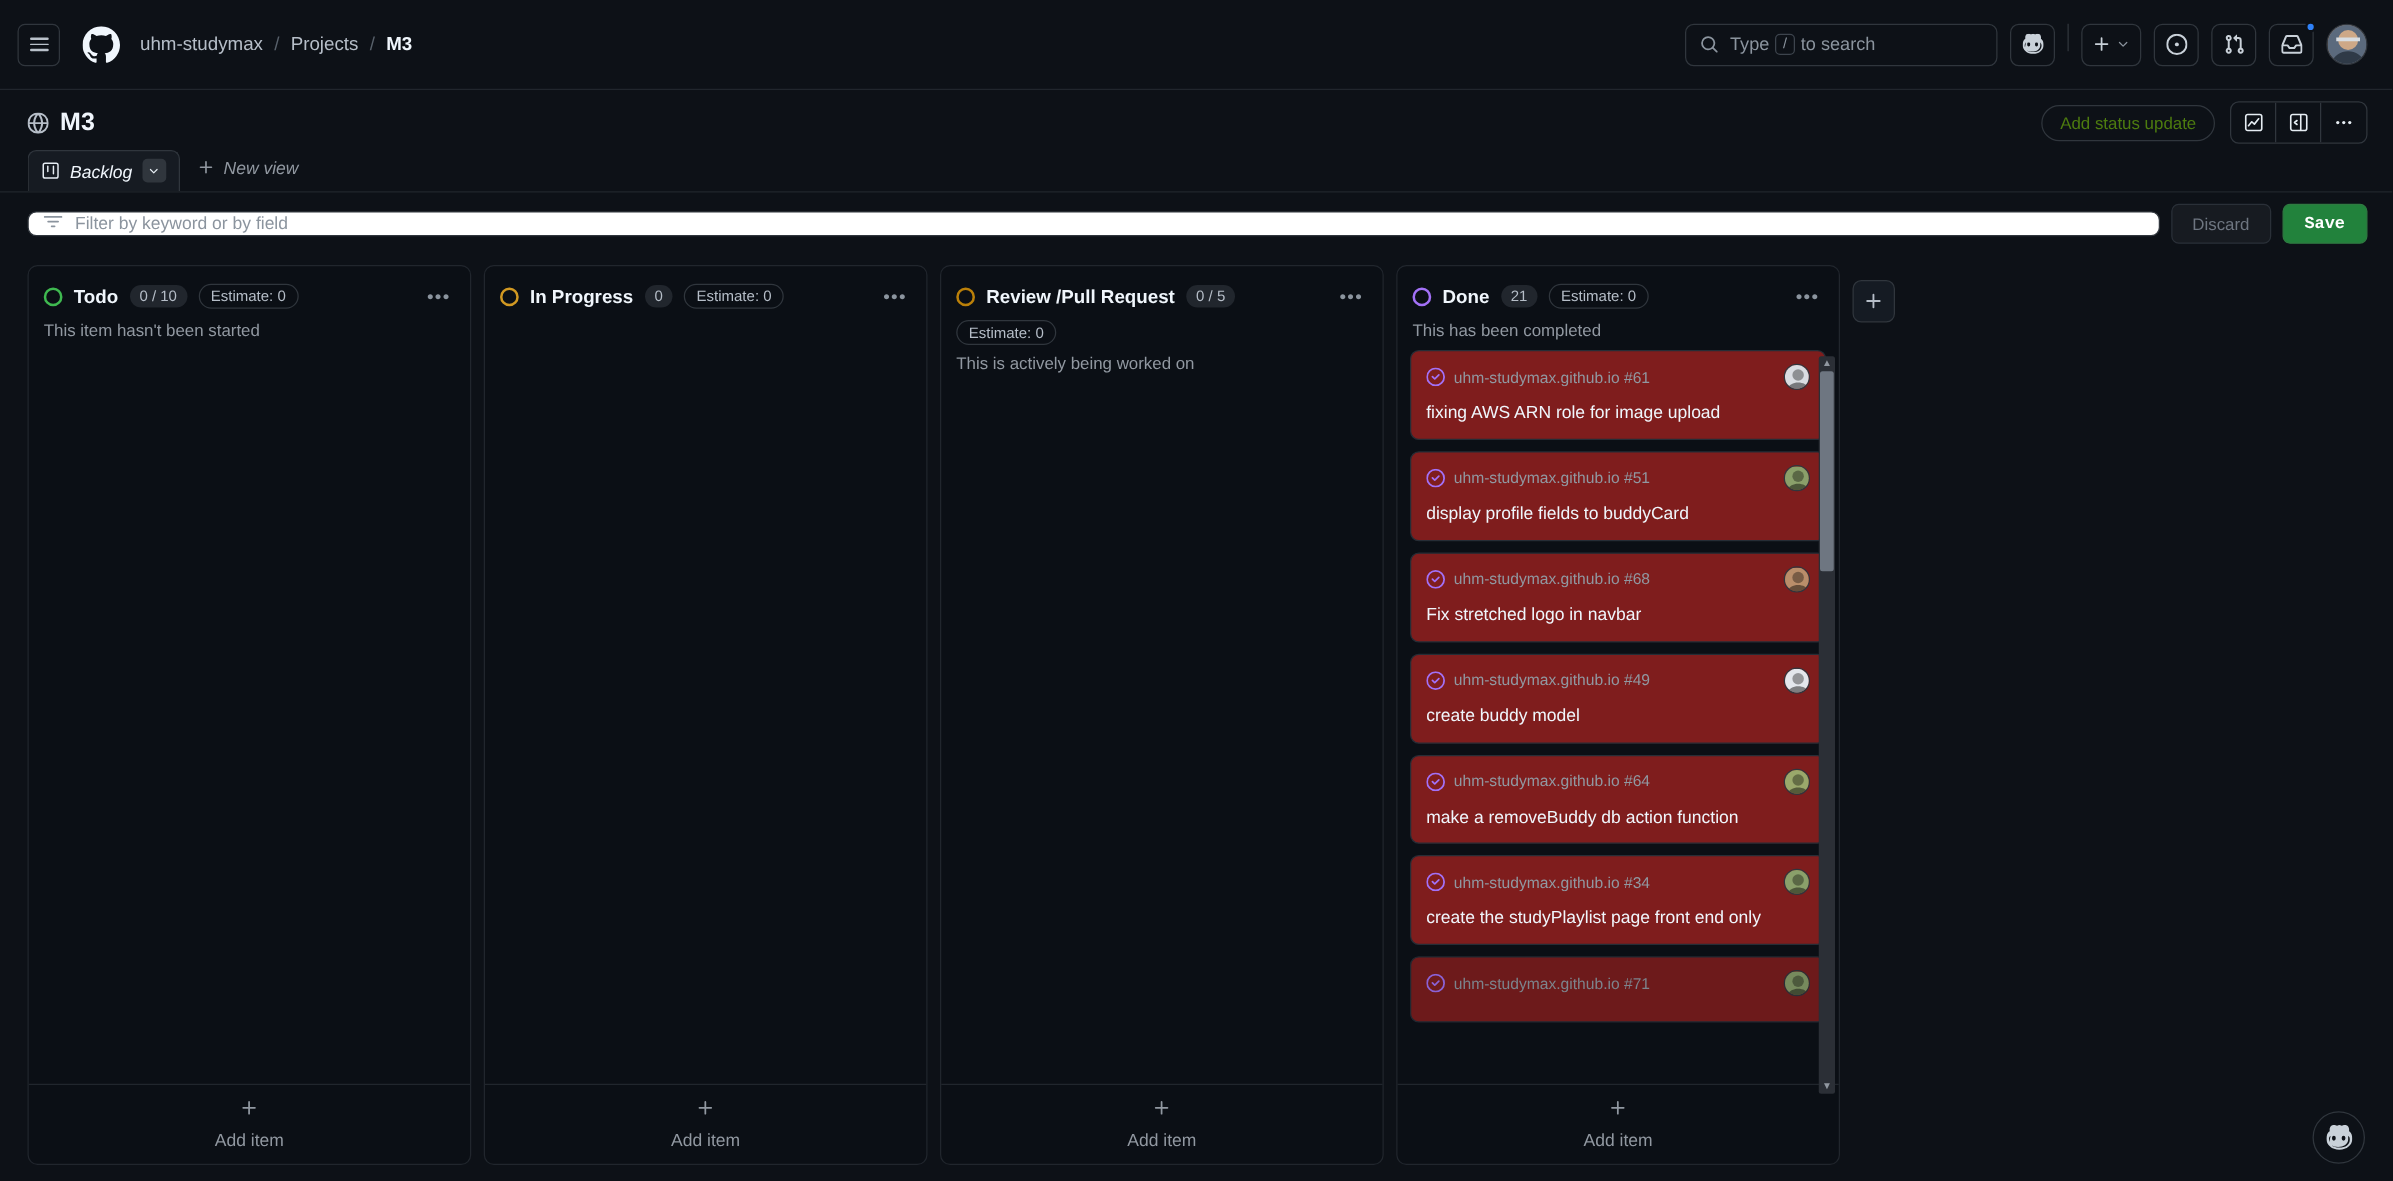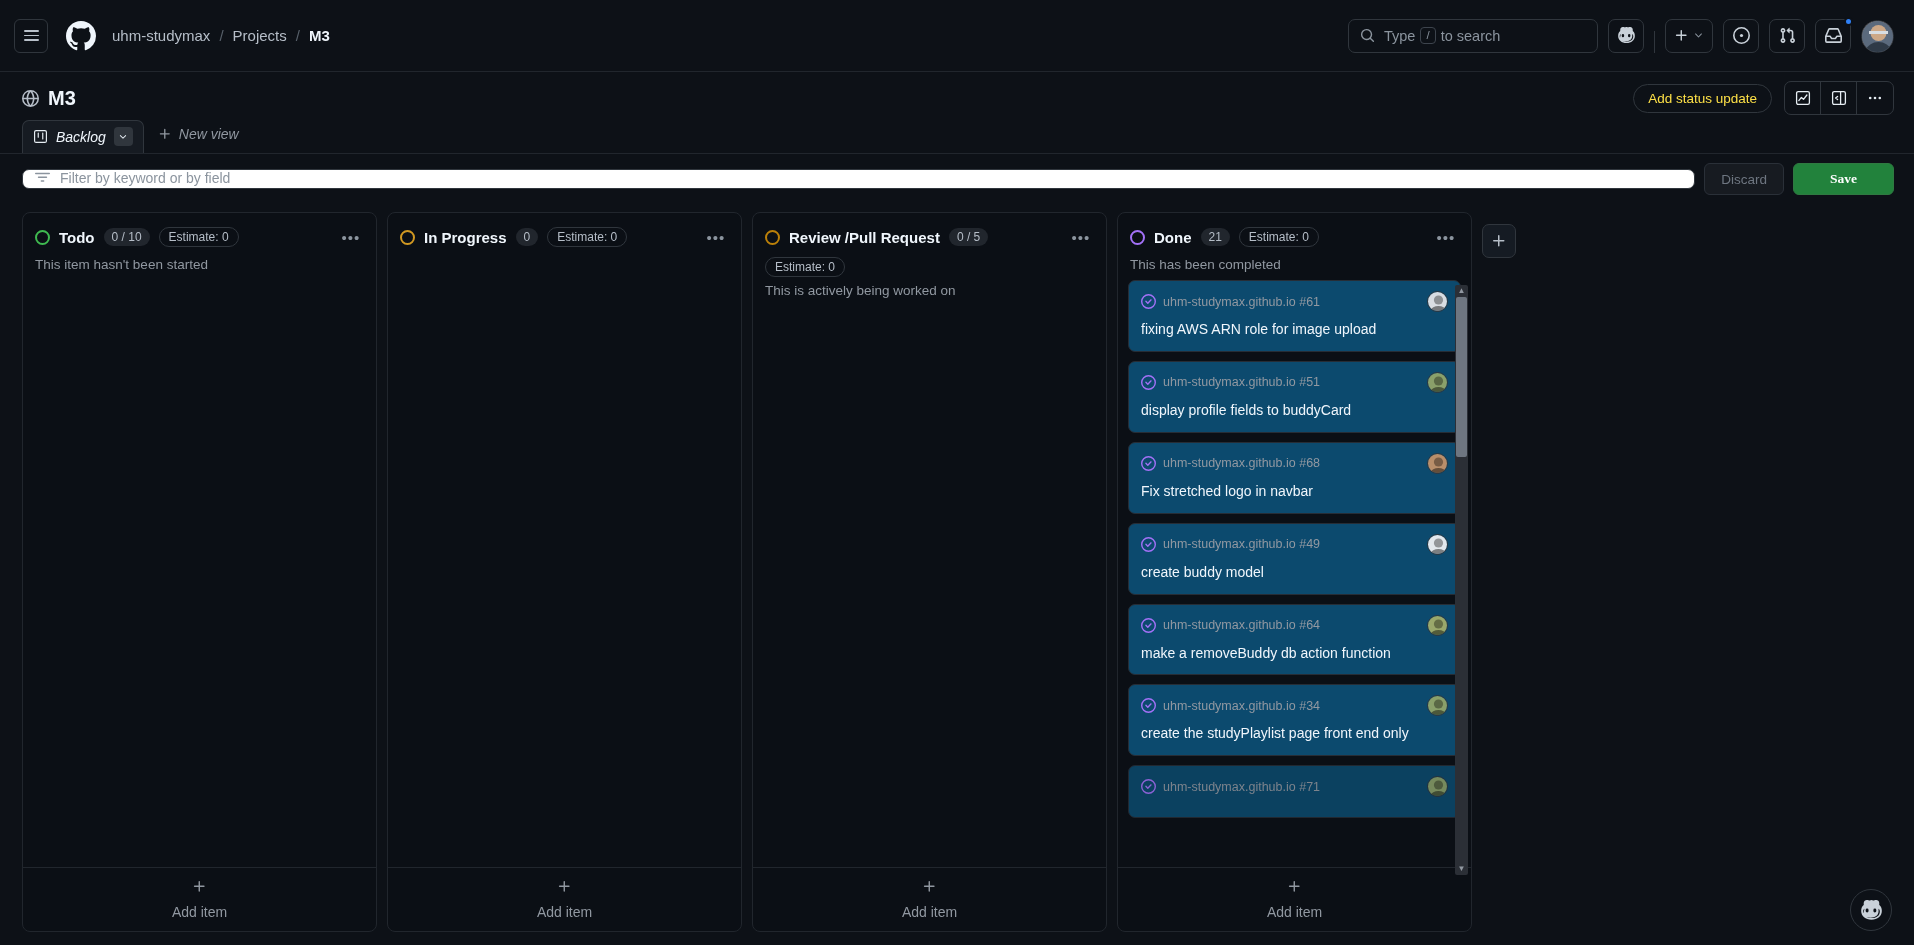--- a/index.html
+++ b/index.html
@@ -27,21 +27,21 @@
     align-items: center; gap: 3px;
     cursor: pointer; flex: 0 0 auto;
   }
   .hamburger span { display: block; width: 15px; height: 1.6px; background: #b9c1ca; border-radius: 1px; }
   .gh-logo { margin-left: 16px; width: 34px; height: 34px; display: flex; align-items: center; justify-content: center; }
   .breadcrumb { display: flex; align-items: center; margin-left: 14px; font-size: 15px; gap: 9px; }
   .breadcrumb a { color: #b6bec8; text-decoration: none; cursor: pointer; }
   .breadcrumb .sep { color: #58616b; font-size: 15px; }
   .breadcrumb .current { color: #f0f6fc; font-weight: 700; }
 
-  .header-right { margin-left: auto; display: flex; align-items: flex-end; gap: 10px; }
+  .header-right { margin-left: auto; display: flex; align-items: flex-start; gap: 10px; }
   .search-box {
     width: 250px; height: 34px;
     border: 1px solid #30363d; border-radius: 7px;
     background: #0d1117;
     display: flex; align-items: center; gap: 9px;
     padding: 0 11px;
     cursor: text;
   }
   .search-box .ph { color: #8b949e; font-size: 14.5px; display: flex; align-items: center; gap: 5px; white-space: nowrap; }
   .slashkey {
@@ -72,21 +72,21 @@
   .proj-title-row {
     display: flex; align-items: center;
     padding: 10px 20px 0 22px;
     height: 42px;
   }
   .proj-title { display: flex; align-items: center; gap: 9px; }
   .proj-title h1 { font-size: 20px; font-weight: 700; color: #f0f6fc; letter-spacing: .1px; }
   .title-actions { margin-left: auto; display: flex; align-items: center; gap: 12px; }
   .status-update-btn {
     border: 1px solid #30363d; border-radius: 18px;
-    background: transparent; color: #fde047;
+    background: transparent; color: #4d7c0f;
     font-size: 13.5px; padding: 6px 14px; cursor: pointer;
     font-family: inherit;
   }
   .seg-group { display: flex; border: 1px solid #30363d; border-radius: 7px; overflow: hidden; }
   .seg-btn {
     width: 36px; height: 32px; background: transparent;
     display: flex; align-items: center; justify-content: center;
     cursor: pointer; border: none; border-right: 1px solid #30363d;
   }
   .seg-btn:last-child { border-right: none; }
@@ -128,23 +128,23 @@
     display: flex; align-items: flex-start; gap: 10px; padding: 0 12px;
     cursor: text;
   }
   .filter-input .ftext { color: #8b949e; font-size: 14px; }
   .discard-btn {
     height: 32px; padding: 0 16px; border-radius: 6px;
     border: 1px solid #2a3038; background: #171b21; color: #6e7681;
     font-size: 13.5px; cursor: default; font-family: inherit;
   }
   .save-btn {
-    height: 32px; padding: 0 36px; border-radius: 6px;
+    height: 32px; padding: 0 17px; border-radius: 6px;
     border: 1px solid #2f7a41; background: #22823c; color: #ffffff;
-    font-size: 13.5px; font-weight: 600; cursor: pointer; font-family: Liberation Serif, serif;
+    font-size: 13.5px; font-weight: 600; cursor: pointer; font-family: Liberation Mono, monospace;
   }
 
   
   .board {
     display: flex; align-items: flex-start; gap: 10px;
     padding: 8px 0 0 22px;
     height: 760px;
   }
   .column {
     width: 355px; flex: 0 0 355px;
@@ -177,21 +177,21 @@
   }
   .col-desc { font-size: 13.5px; color: #9198a1; padding: 8px 12px 0 12px; }
 
   .cards {
     flex: 1; overflow: hidden;
     padding: 8px 10px 0 10px;
     display: flex; flex-direction: column; gap: 9px;
     position: relative;
   }
   .card {
-    background: #0c4a6e;
+    background: #7f1d1d;
     border: 1px solid #262d36;
     border-radius: 7px;
     padding: 10px 12px 12px 12px;
     cursor: pointer;
     flex: 0 0 auto;
     position: relative;
   }
   .card-top { display: flex; align-items: center; gap: 7px; }
   .card-repo { font-size: 12.5px; color: #9198a1; white-space: nowrap; overflow: hidden; text-overflow: ellipsis; }
   .card-avatar {

